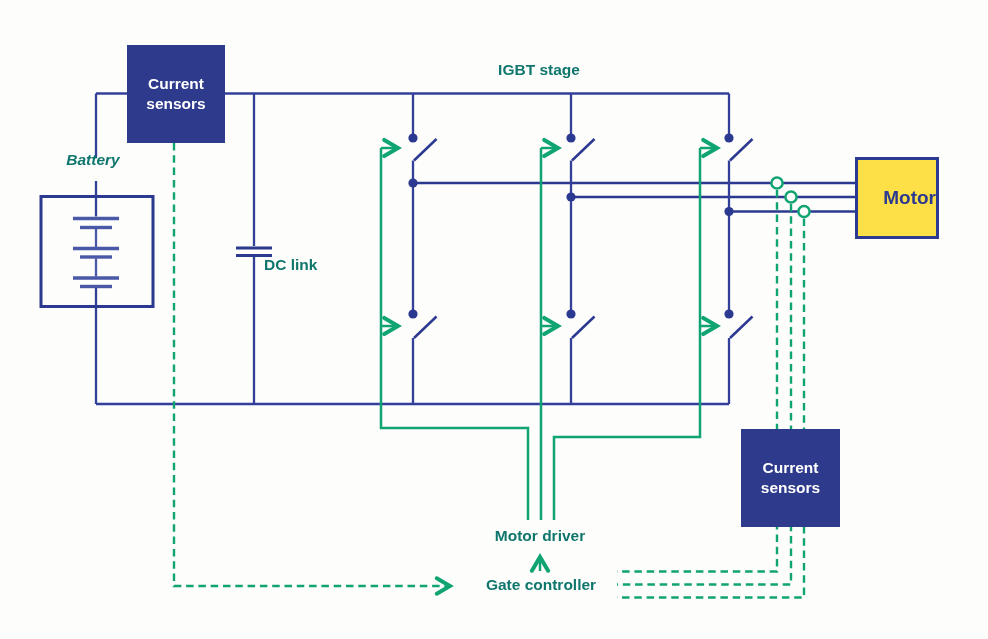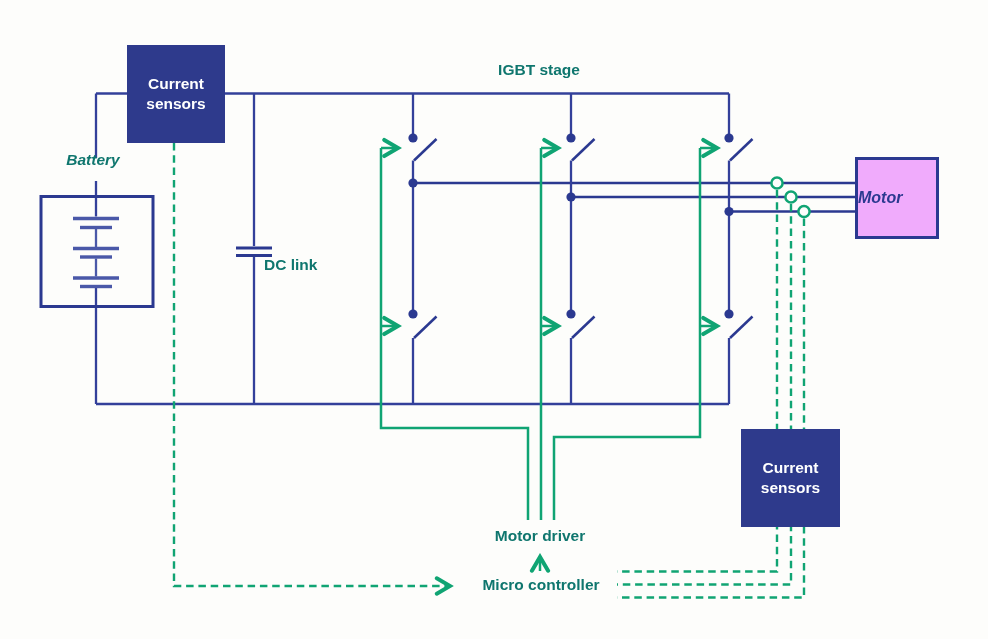--- a/index.html
+++ b/index.html
@@ -2,25 +2,25 @@
 <html><head>
 <meta charset="utf-8">
 <style>
   html,body{margin:0;padding:0;background:#fff;}
   .stage{
     position:relative;width:988px;height:639px;background:#fdfdfb;overflow:hidden;
     font-family:"Liberation Sans",sans-serif;
   }
   .stage svg{position:absolute;left:0;top:0;z-index:1;}
   .node-box{
-    position:absolute;z-index:2;display:flex;align-items:center;justify-content:flex-start;
+    position:absolute;z-index:2;display:flex;align-items:center;justify-content:flex-end;
     text-align:center;font-weight:700;box-sizing:border-box;
   }
   .sensors-box{background:#2e3a8c;color:#ffffff;font-size:15.5px;line-height:1.32;}
-  .motor-box{background:#f0abfc;border:3px solid #2b3990;color:#2b3990;font-size:16px;font-style:italic;}
+  .motor-box{background:#fde047;border:3px solid #2b3990;color:#2b3990;font-size:19px;}
   .label{
     position:absolute;z-index:3;font-weight:700;color:#0f766e;font-size:15.5px;
     white-space:nowrap;transform:translate(-50%,-50%);text-align:center;
   }
   .label.anchor-left{transform:translate(0,-50%);margin-top:36px;}
 </style>
 </head>
 <body>
 
 <div class="stage">
@@ -138,15 +138,15 @@
   </div>
 
   <div class="node-box motor-box" style="left:855px;top:157px;width:84px;height:82px;">
     <span>Motor</span>
   </div>
 
   <div class="label" style="left:93px;top:160px;font-style:italic;">Battery</div>
   <div class="label anchor-left" style="left:264px;top:229px;">DC link</div>
   <div class="label" style="left:539px;top:70px;">IGBT stage</div>
   <div class="label" style="left:540px;top:536px;">Motor driver</div>
-  <div class="label" style="left:541px;top:585px;">Micro controller</div>
+  <div class="label" style="left:541px;top:585px;">Gate controller</div>
 
 </div>
 
 </body></html>

